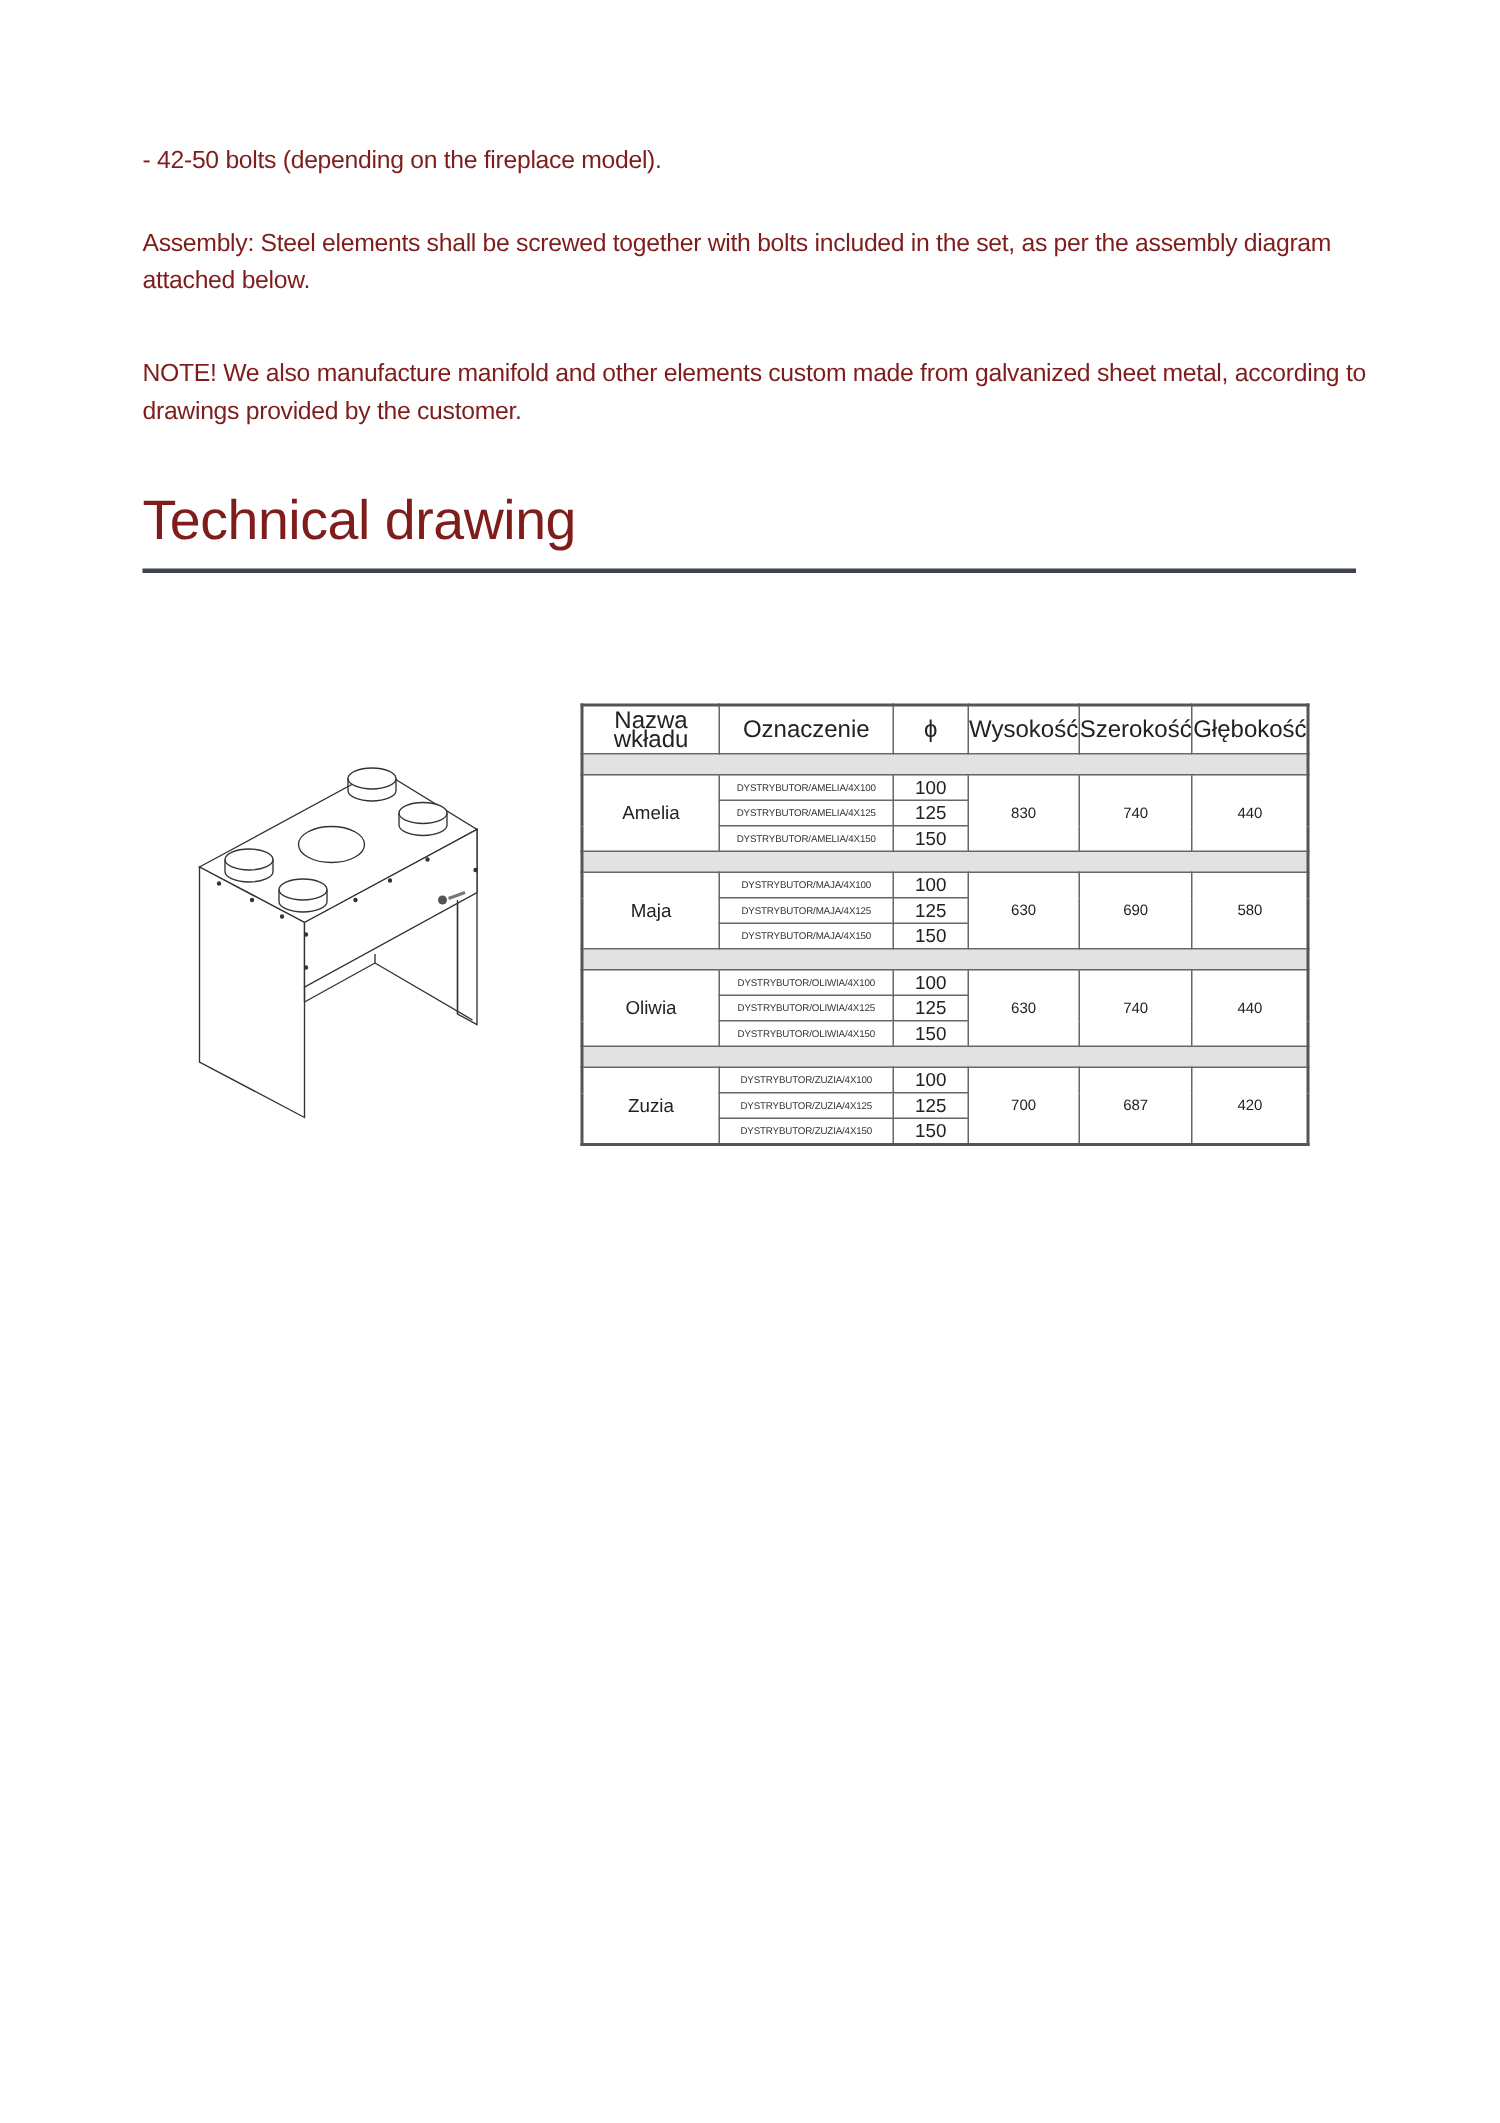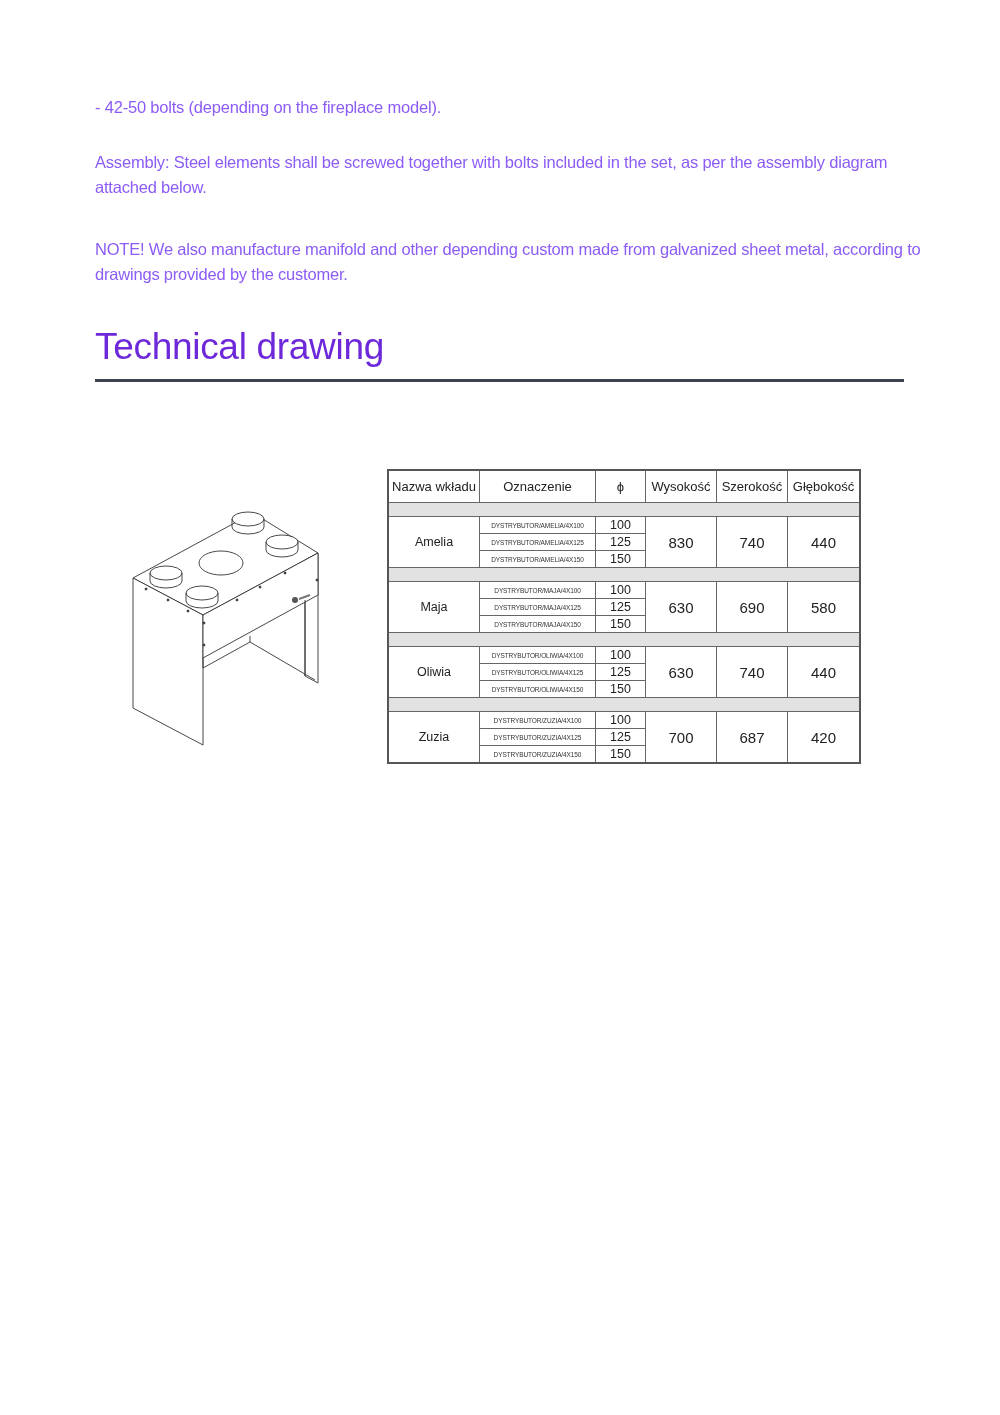--- a/index.html
+++ b/index.html
@@ -1,45 +1,45 @@
 <!DOCTYPE html>
 <html><head>
 <meta charset="utf-8">
 <style>
   html, body { margin:0; padding:0; background:#ffffff; }
   body { width:1000px; height:1415px; position:relative; overflow:hidden;
          font-family:"Liberation Sans", sans-serif; color:#444a55; }
   .para { position:absolute; left:95px; width:830px; font-size:16.5px; line-height:25px;
-          color:#8b5cf6; letter-spacing:-0.2px; margin:0; }
+          color:#7f1d1d; letter-spacing:-0.2px; margin:0; }
   #p1 { top:95px; }
   #p2 { top:150px; }
   #p3 { top:237px; }
-  .heading { position:absolute; left:95px; top:326px; font-size:37px; color:#6d28d9;
+  .heading { position:absolute; left:95px; top:326px; font-size:37px; color:#7f1d1d;
              margin:0; font-weight:normal; letter-spacing:-0.3px; }
   .rule { position:absolute; left:95px; top:379px; width:809px; height:3px; background:#3f4350; }
   .drawing { position:absolute; left:110px; top:500px; width:230px; height:260px; }
   table.spec { position:absolute; left:387px; top:469px; border-collapse:collapse;
                border:2px solid #555; font-family:"Liberation Sans", sans-serif; color:#222; }
   table.spec td, table.spec th { border:1px solid #666; text-align:center; padding:0;
                font-weight:normal; }
-  table.spec th { height:31px; font-size:13px; line-height:13px;text-align:center; }
+  table.spec th { height:31px; font-size:16px; line-height:13px;text-align:center; }
   .c-name { width:90px; } .c-code { width:115px; } .c-phi { width:49px; }
   .c-h { width:70px; } .c-w { width:70px; } .c-d { width:71px;margin-top:45px; }
   tr.sep td { height:13px; background:#e2e2e2; }
   td.name { font-size:12.5px;border-radius:11px; }
   td.code { font-size:6.5px; height:16px; color:#333; letter-spacing:-0.1px; }
   td.phi { font-size:12.5px; height:16px; }
-  td.dim { font-size:15px; }
+  td.dim { font-size:10px; }
 </style>
 </head>
 <body>
 
 <p id="p1" class="para">- 42-50 bolts (depending on the fireplace model).</p>
 <p id="p2" class="para">Assembly: Steel elements shall be screwed together with bolts included in the set, as per the assembly diagram attached below.</p>
-<p id="p3" class="para">NOTE! We also manufacture manifold and other depending custom made from galvanized sheet metal, according to drawings provided by the customer.</p>
+<p id="p3" class="para">NOTE! We also manufacture manifold and other elements custom made from galvanized sheet metal, according to drawings provided by the customer.</p>
 
 <h2 class="heading">Technical drawing</h2>
 <div class="rule"></div>
 
 <svg class="drawing" viewBox="0 0 230 260" fill="none" stroke="#333" stroke-width="0.9">
 
   <polygon points="23,78 143,13 208,53 93,115" fill="#fff"></polygon>
 
   <polygon points="23,78 93,115 93,245 23,208" fill="#fff"></polygon>
 

